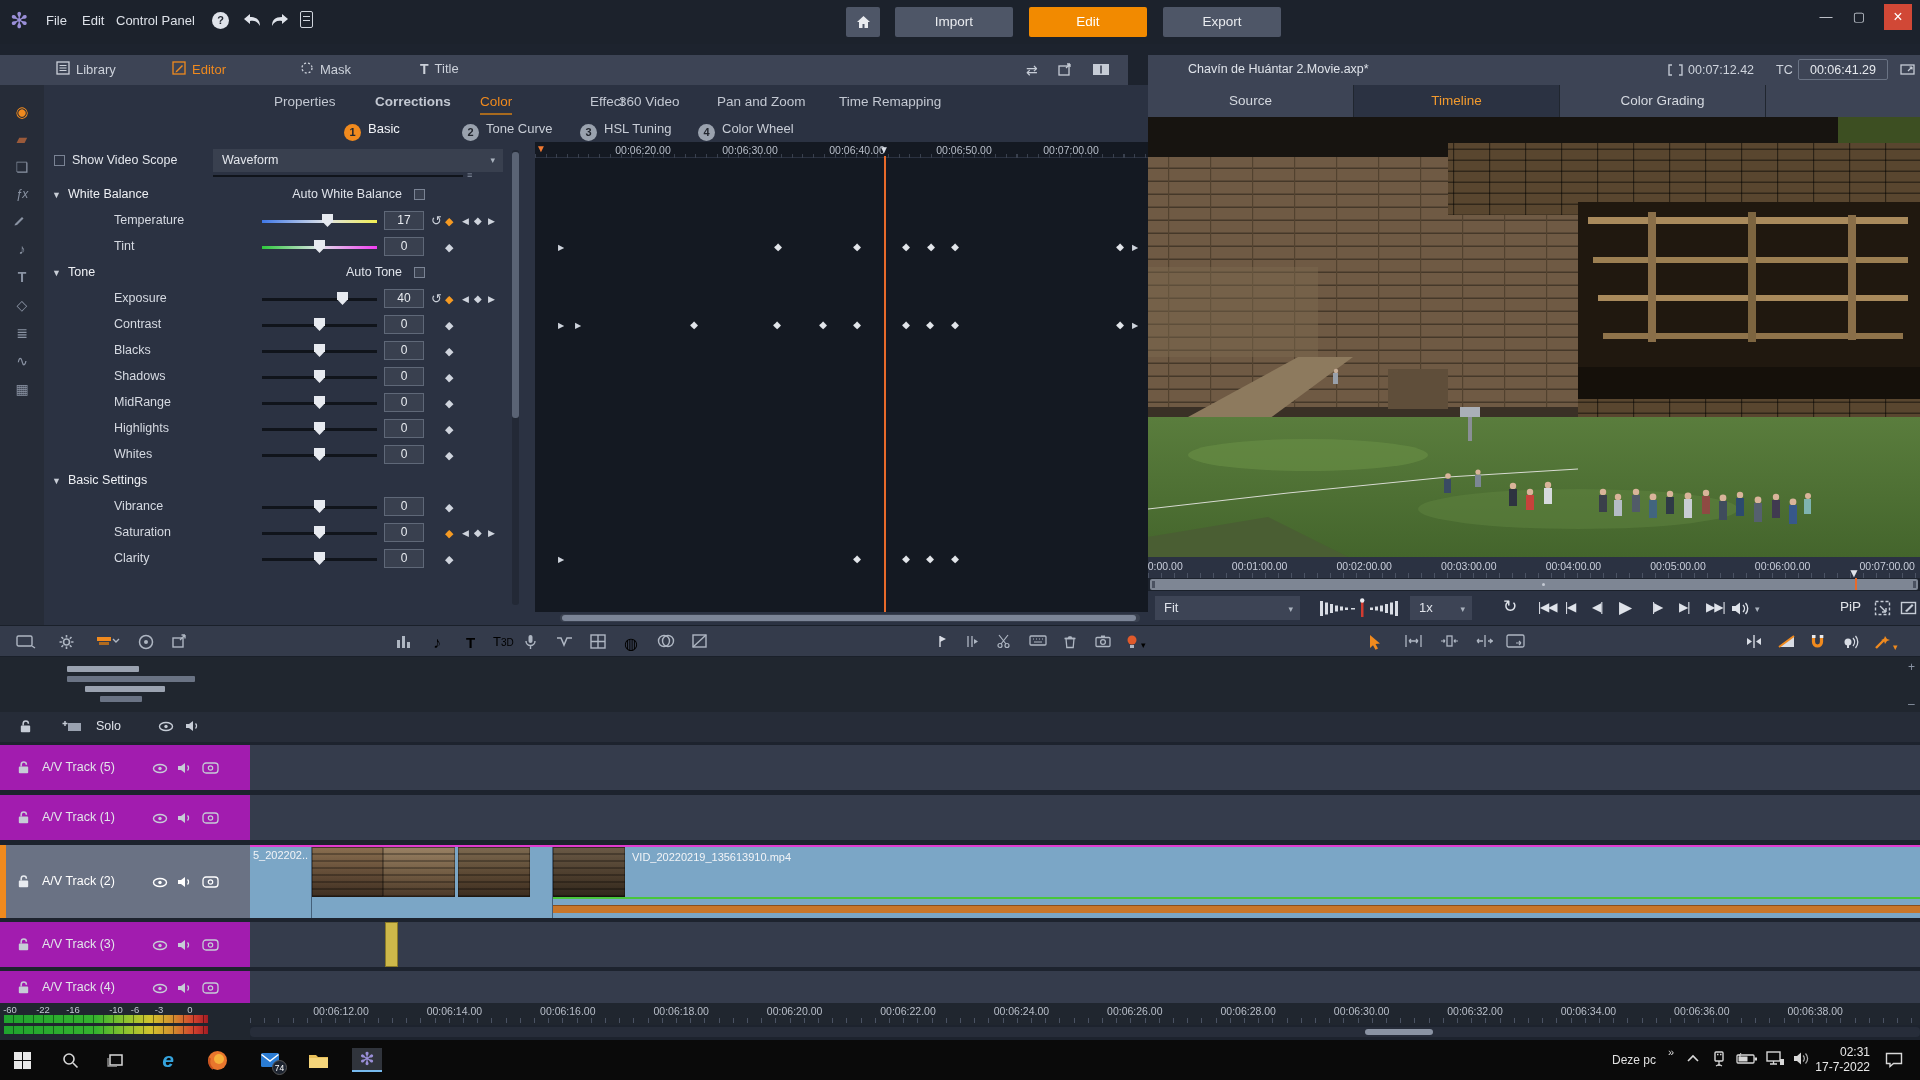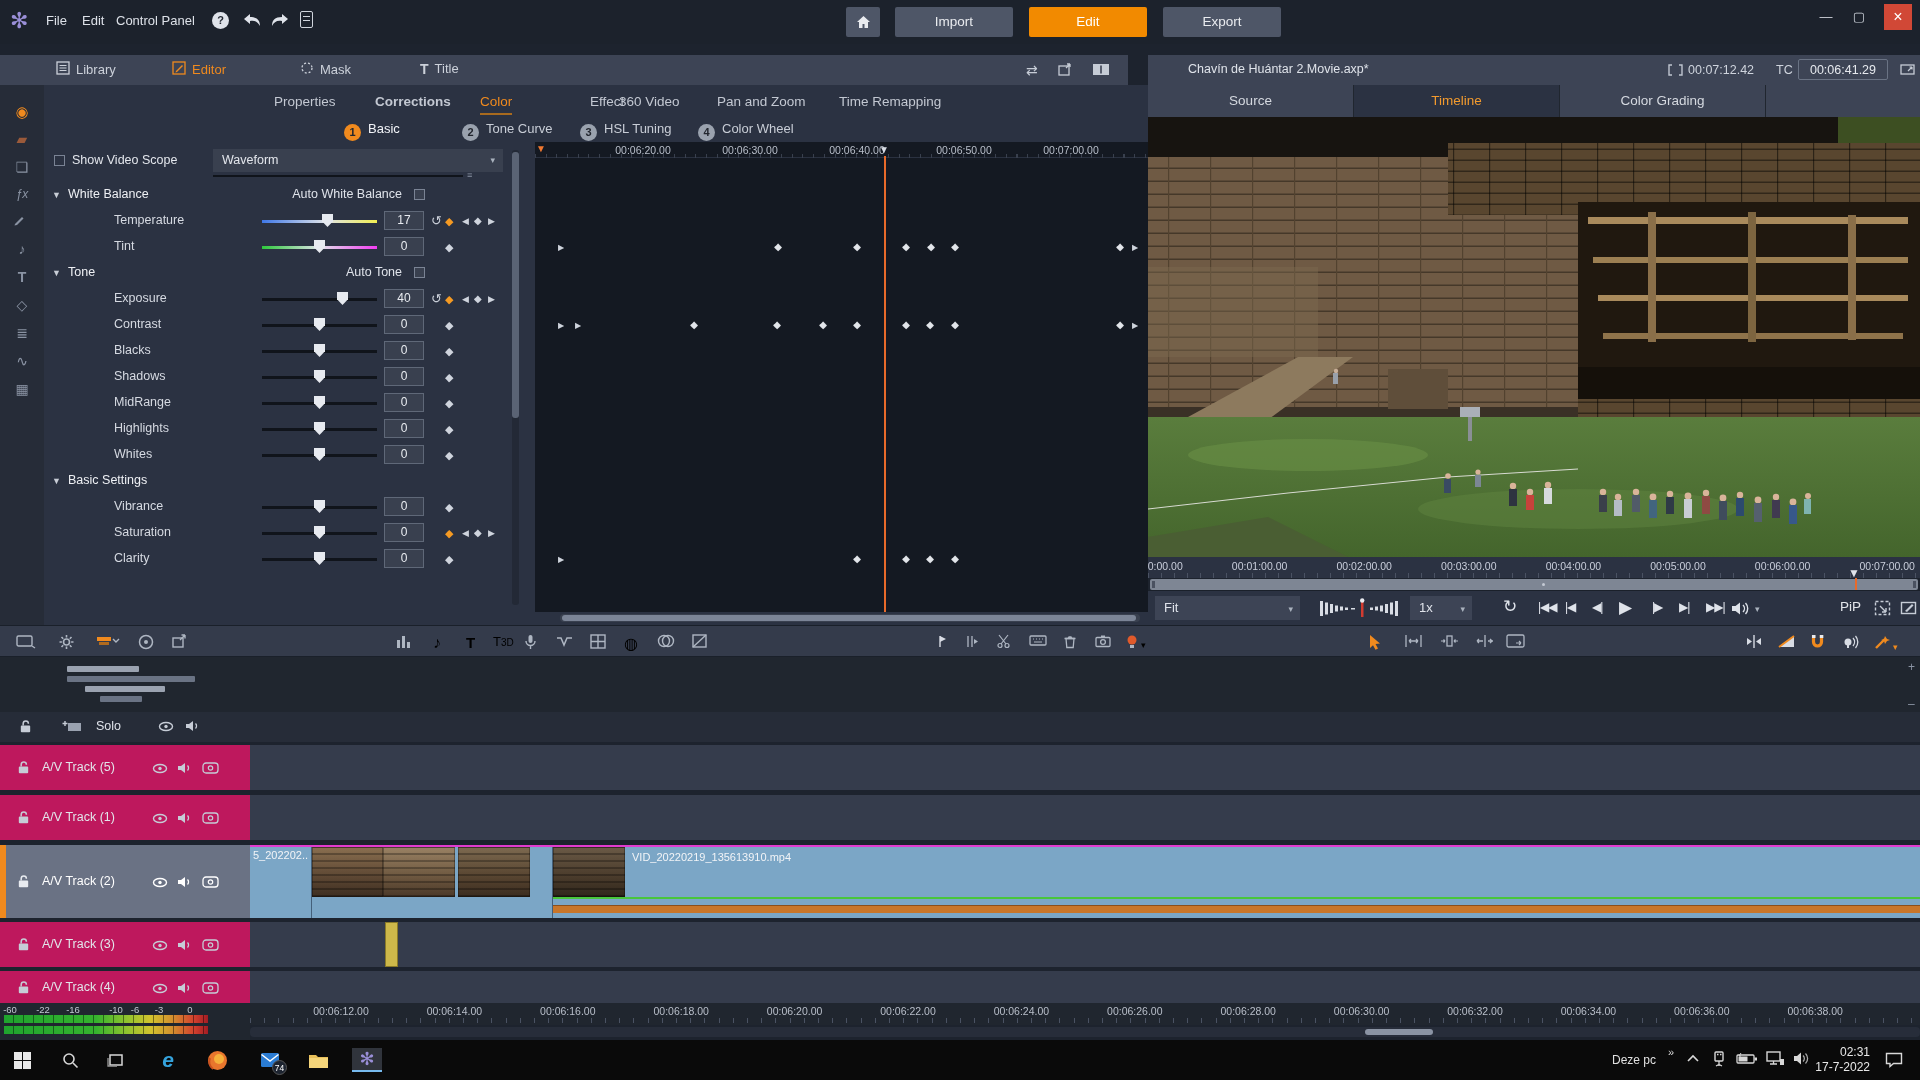--- a/index.html
+++ b/index.html
@@ -91,21 +91,21 @@
 #piptxt{color:#e2e5ea;font-size:13.5px;top:8px;}
 
 #toolbar{left:0;top:625px;width:1920px;height:32px;background:#343b4b;border-top:1px solid #1a202a;border-bottom:1px solid #1a202a;}
 .tbic{top:8px;}
 
 #navigator{left:0;top:657px;width:1920px;height:55px;background:#20262f;}
 .minibar{background:#9aa2b0;height:6px;border-radius:1px;}
 
 #solorow{left:0;top:712px;width:1920px;height:30px;background:#262c38;}
 .trackrow{left:0;width:1920px;background:#353c4c;}
-.trackhdr{position:absolute;left:0;top:0;width:250px;height:100%;background:#be185d;}
+.trackhdr{position:absolute;left:0;top:0;width:250px;height:100%;background:#a21caf;}
 .trackhdr.sel{background:#6a7284;}
 .selbar{position:absolute;left:0;top:0;width:6px;height:100%;background:#f08a1e;}
 .tlabel{position:absolute;left:42px;font-size:12.5px;color:#e2e5ea;}
 .thic{position:absolute;}
 .tcontent{position:absolute;left:250px;top:0;right:0;height:100%;}
 #clip-row{position:absolute;left:250px;top:0;right:0;height:100%;background:#7ba6c6;}
 .thumb{position:absolute;top:2px;height:50px;background:linear-gradient(180deg,#8a6f50,#5d4733 60%,#3c2d20);box-shadow:inset 0 0 0 1px rgba(0,0,0,.3);background-blend-mode:multiply;}
 .thumb:after{content:"";position:absolute;inset:0;background:repeating-linear-gradient(0deg,rgba(0,0,0,.28) 0 2px,transparent 2px 7px);}
 .cliplbl{position:absolute;font-size:11px;color:#f2f4f7;white-space:nowrap;overflow:hidden;}
 #t3clip{position:absolute;left:135px;top:0;width:13px;height:100%;background:#cdb84a;border:1px solid #8a7a28;}

